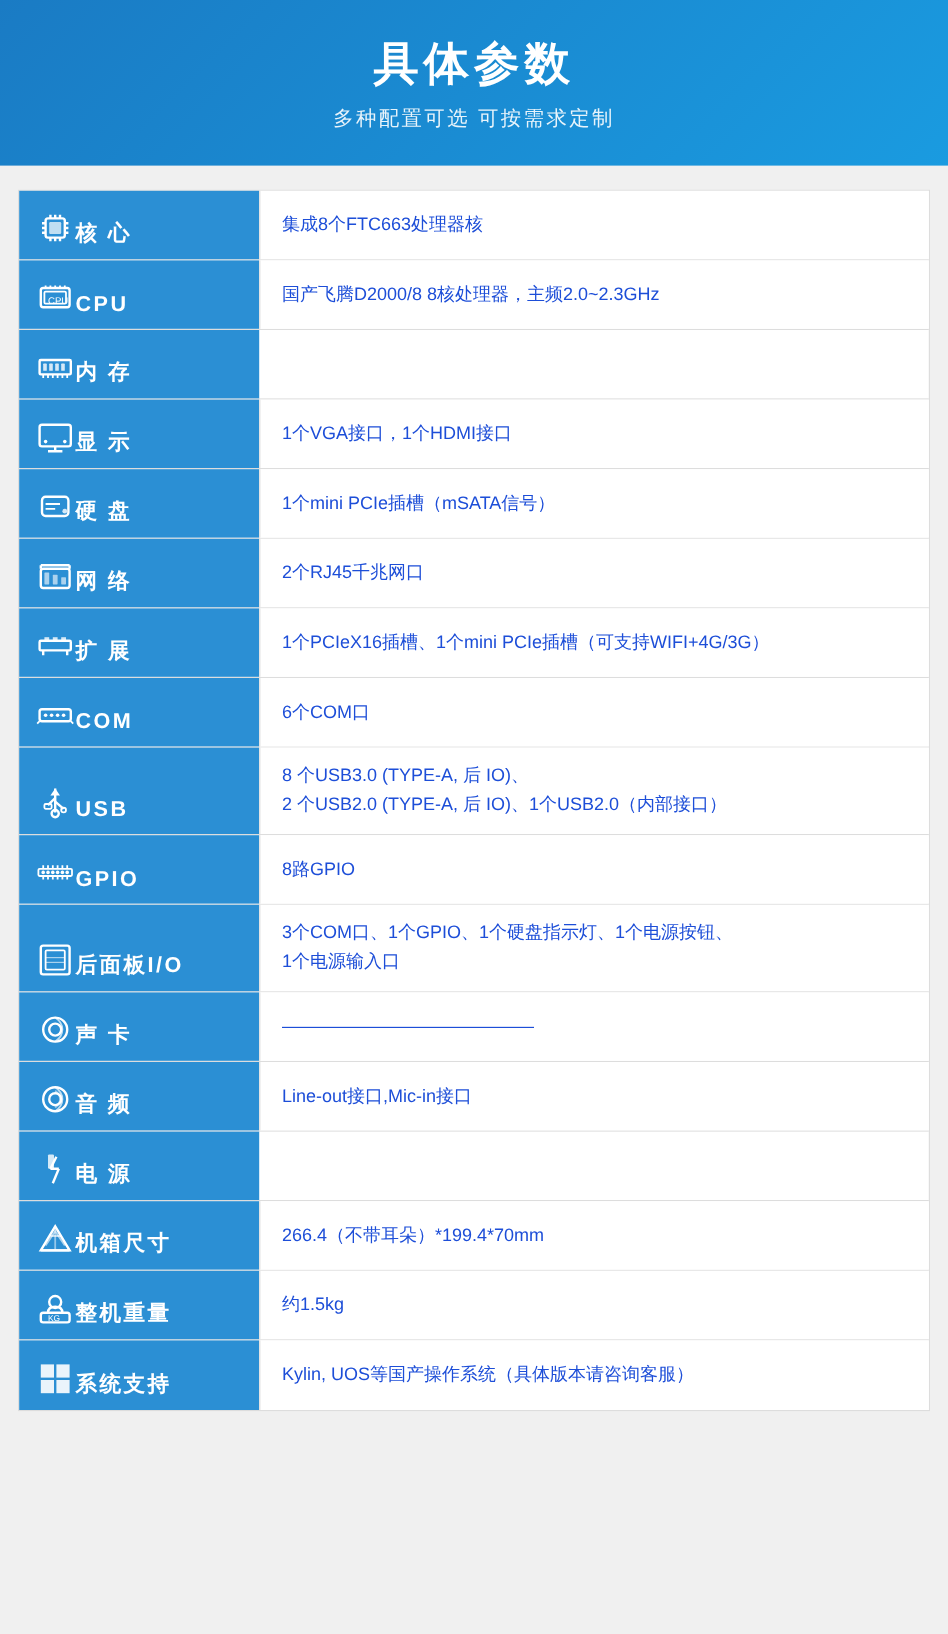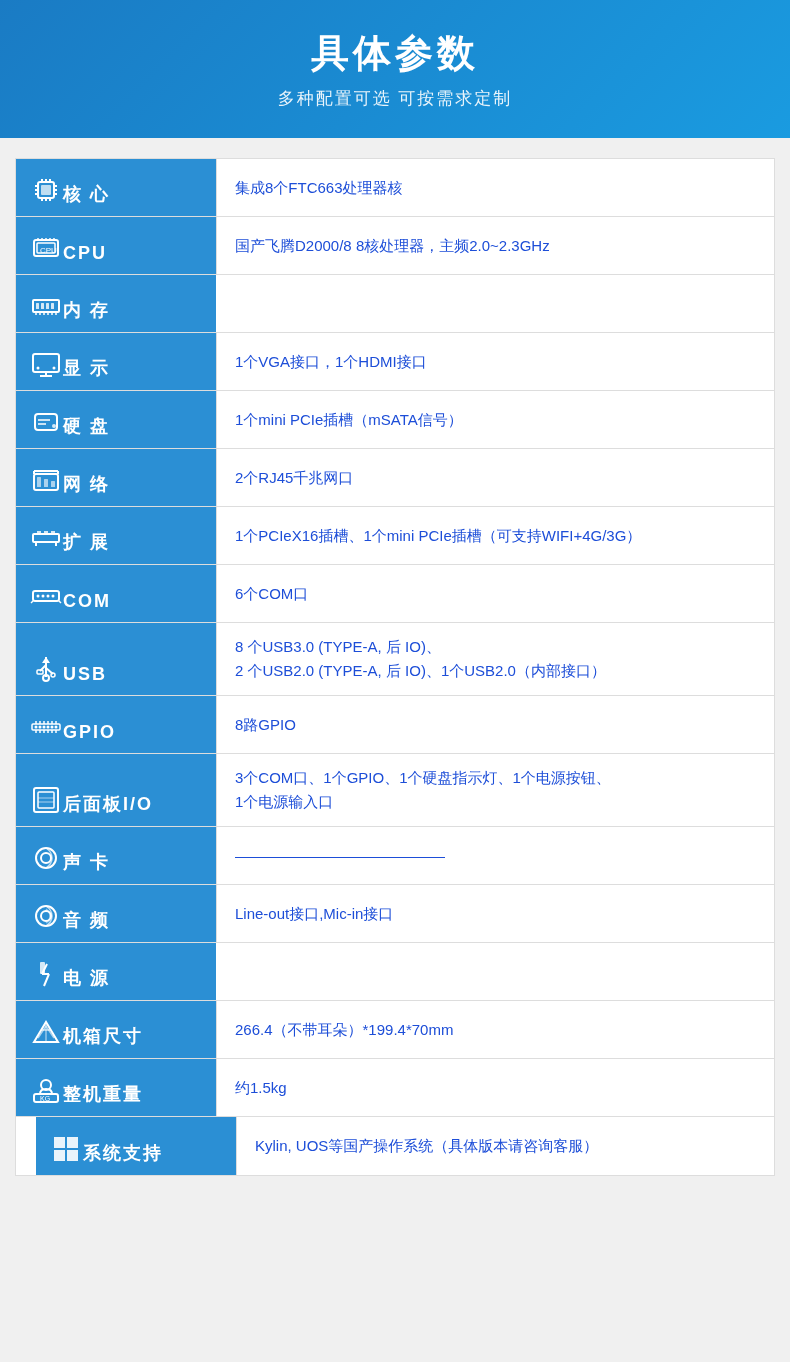--- a/index.html
+++ b/index.html
@@ -34,21 +34,20 @@
       border: 1px solid #ddd;
     }
 
     .spec-row {
       display: flex;
       border-bottom: 1px solid #ddd;
       min-height: 58px;
     }
     .spec-row:last-child {
       border-bottom: none;
-      padding-left: 20px;
     }
 
     .spec-label {
       width: 200px;
       min-width: 200px;
       background: #2b8fd4;
       display: flex;
       align-items: flex-end;
       padding: 10px 14px;
       gap: 1px;

